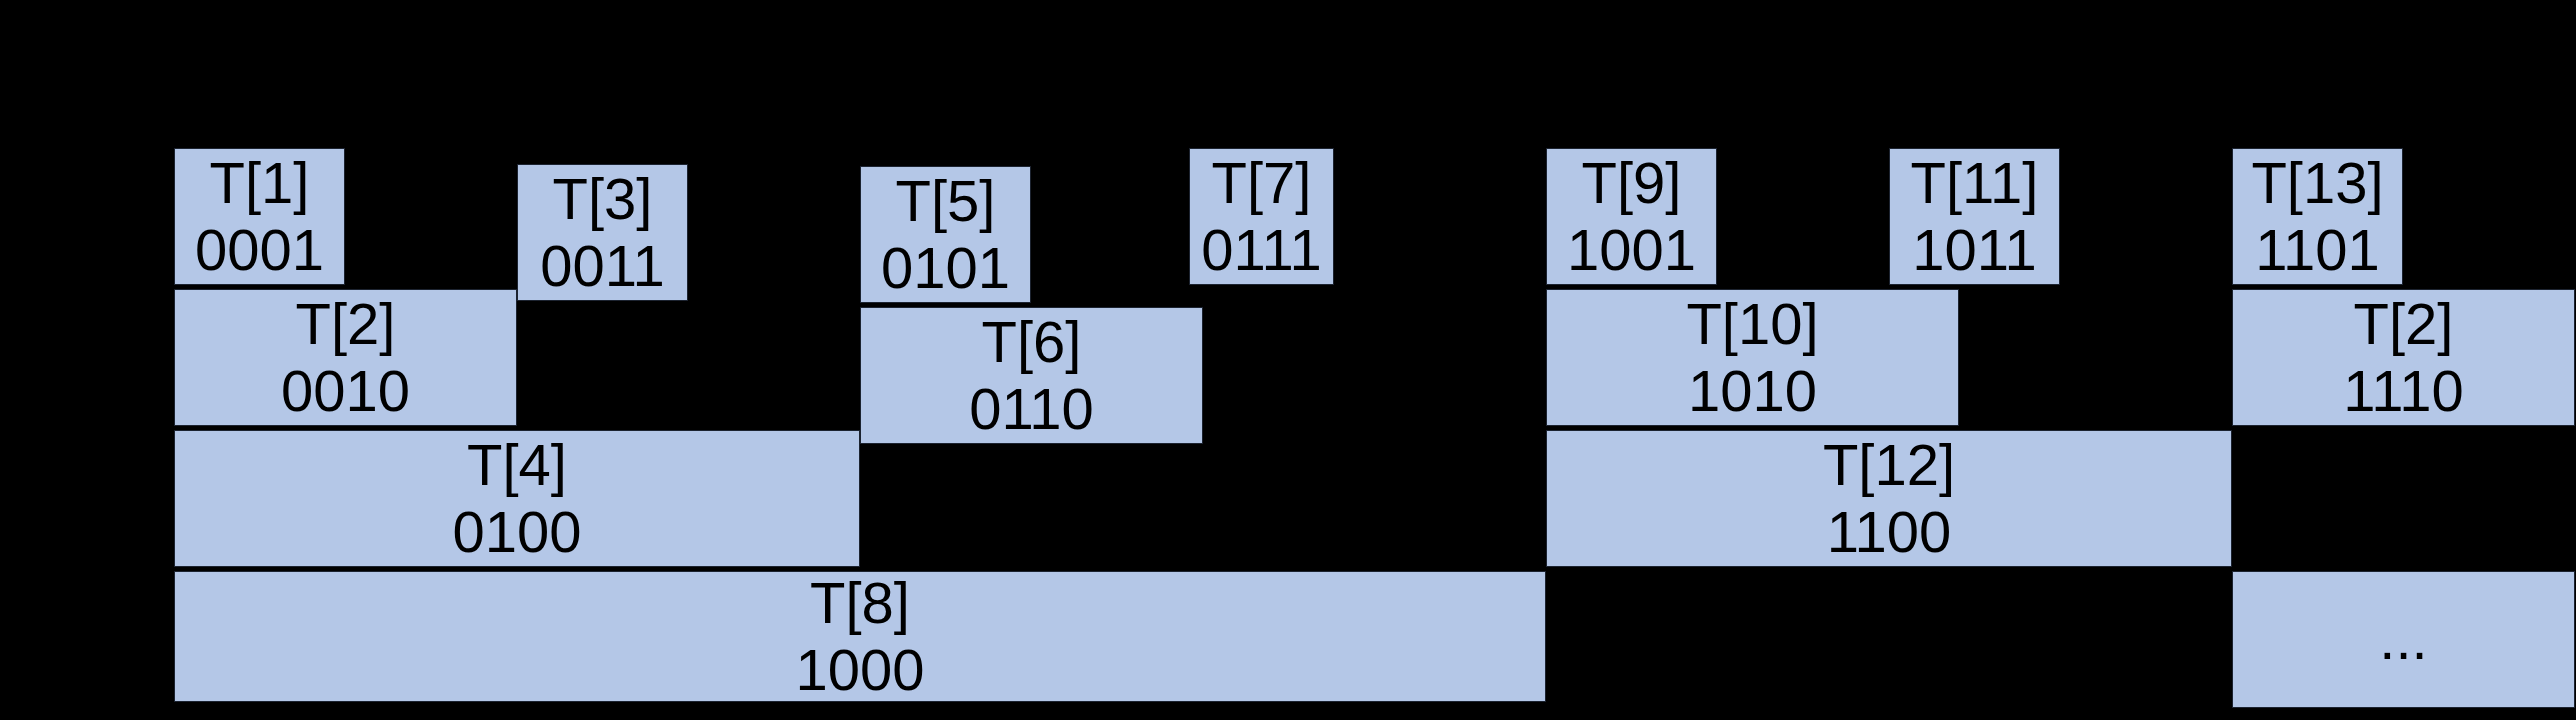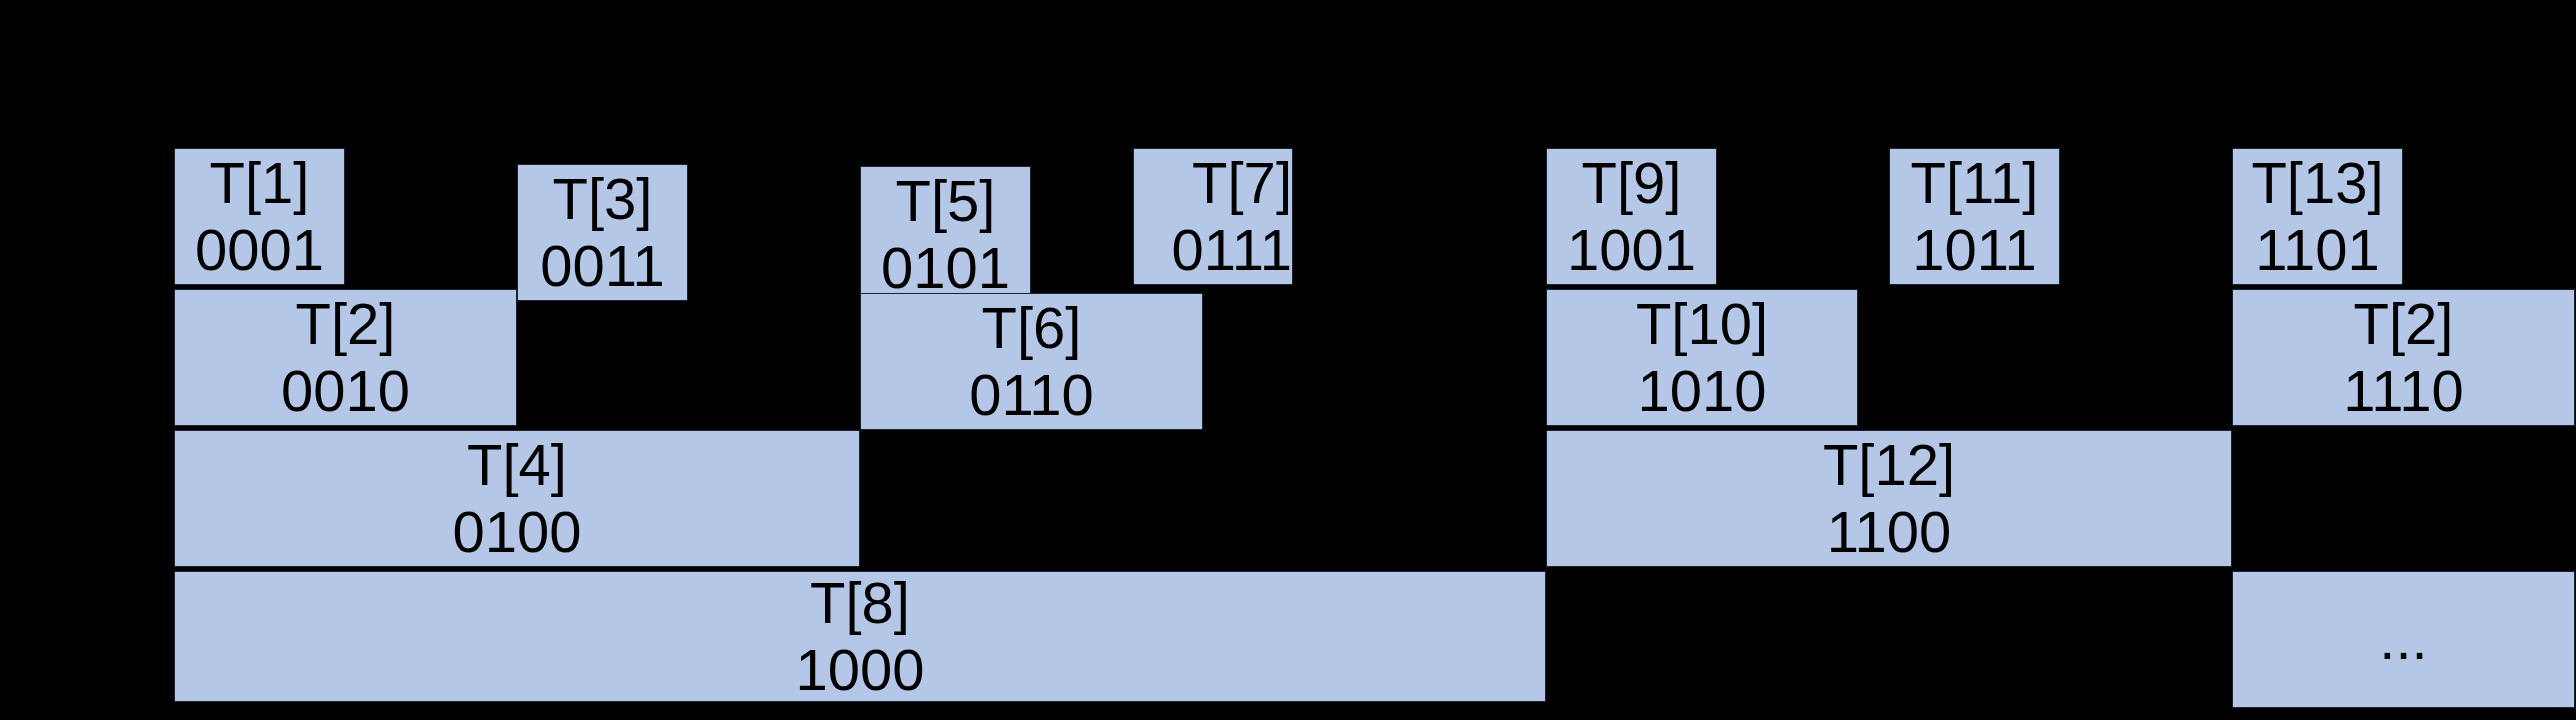--- a/index.html
+++ b/index.html
@@ -43,45 +43,45 @@
     <span class="line">0001</span>
   </div>
     <div class="cell" style="left: 517px; top: 148px; width: 171px; height: 137px; margin-top: 16px;">
     <span class="line">T[3]</span>
     <span class="line">0011</span>
   </div>
     <div class="cell" style="left: 860px; top: 148px; width: 171px; height: 137px; margin-top: 18px;">
     <span class="line">T[5]</span>
     <span class="line">0101</span>
   </div>
-    <div class="cell" style="left: 1133px; top: 148px; width: 160px; height: 137px; align-items: flex-end;">
+    <div class="cell" style="left: 1189px; top: 148px; width: 145px; height: 137px;">
     <span class="line">T[7]</span>
     <span class="line">0111</span>
   </div>
     <div class="cell" style="left: 1546px; top: 148px; width: 171px; height: 137px;">
     <span class="line">T[9]</span>
     <span class="line">1001</span>
   </div>
     <div class="cell" style="left: 1889px; top: 148px; width: 171px; height: 137px;">
     <span class="line">T[11]</span>
     <span class="line">1011</span>
   </div>
     <div class="cell" style="left: 2232px; top: 148px; width: 171px; height: 137px;">
     <span class="line">T[13]</span>
     <span class="line">1101</span>
   </div>
     <div class="cell" style="left: 174px; top: 289px; width: 343px; height: 137px;">
     <span class="line">T[2]</span>
     <span class="line">0010</span>
   </div>
-    <div class="cell" style="left: 860px; top: 293px; width: 343px; height: 137px;">
+    <div class="cell" style="left: 860px; top: 307px; width: 343px; height: 137px;">
     <span class="line">T[6]</span>
     <span class="line">0110</span>
   </div>
-    <div class="cell" style="left: 1546px; top: 289px; width: 312px; height: 137px;">
+    <div class="cell" style="left: 1546px; top: 289px; width: 413px; height: 137px;">
     <span class="line">T[10]</span>
     <span class="line">1010</span>
   </div>
     <div class="cell" style="left: 2232px; top: 289px; width: 343px; height: 137px;">
     <span class="line">T[2]</span>
     <span class="line">1110</span>
   </div>
     <div class="cell" style="left: 174px; top: 430px; width: 686px; height: 137px; align-items: center;">
     <span class="line">T[4]</span>
     <span class="line">0100</span>

